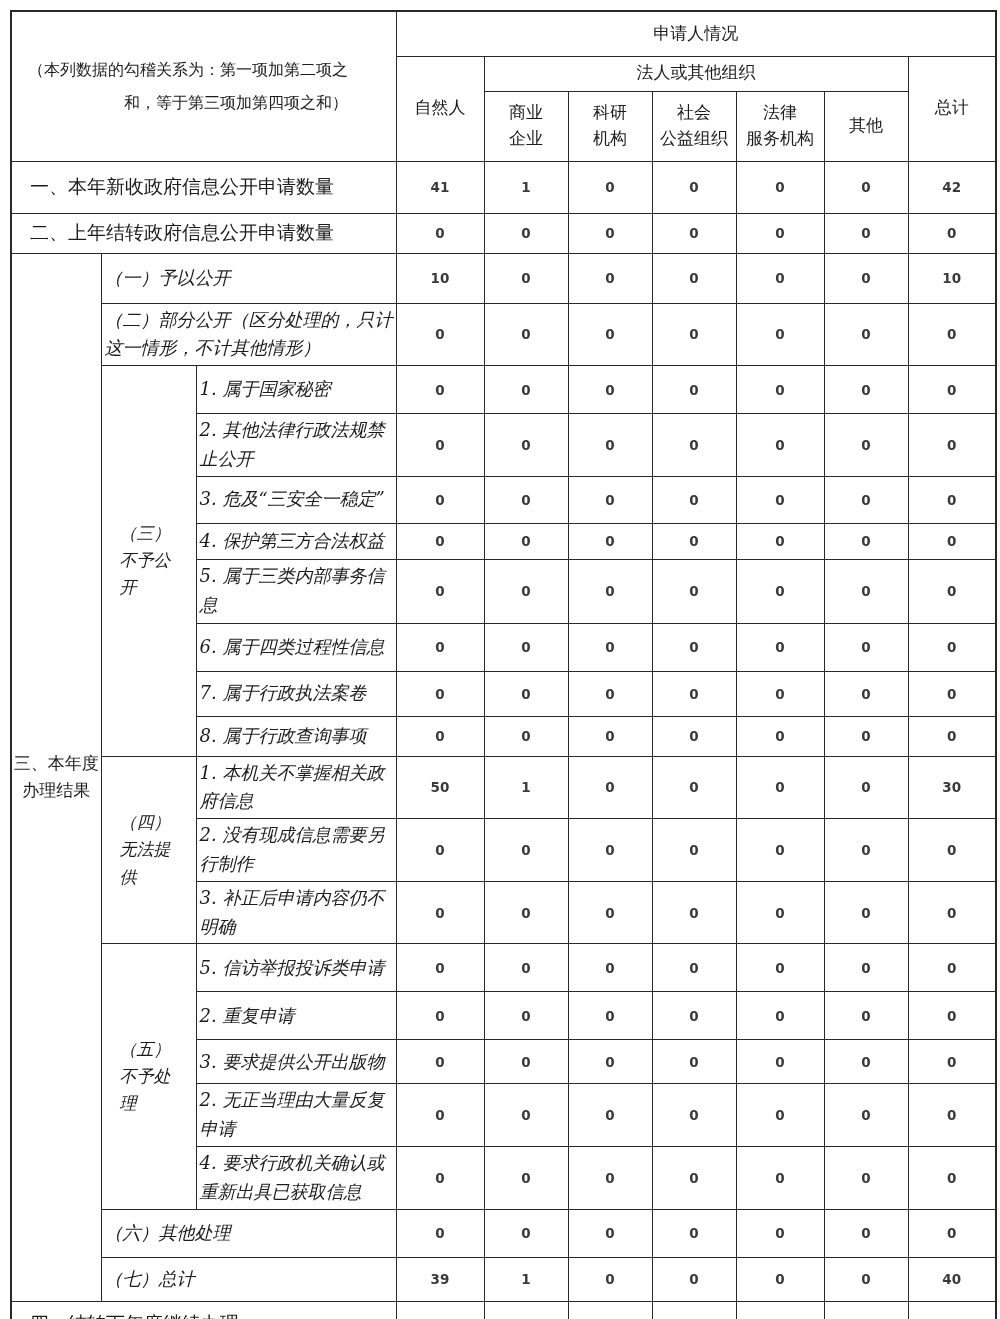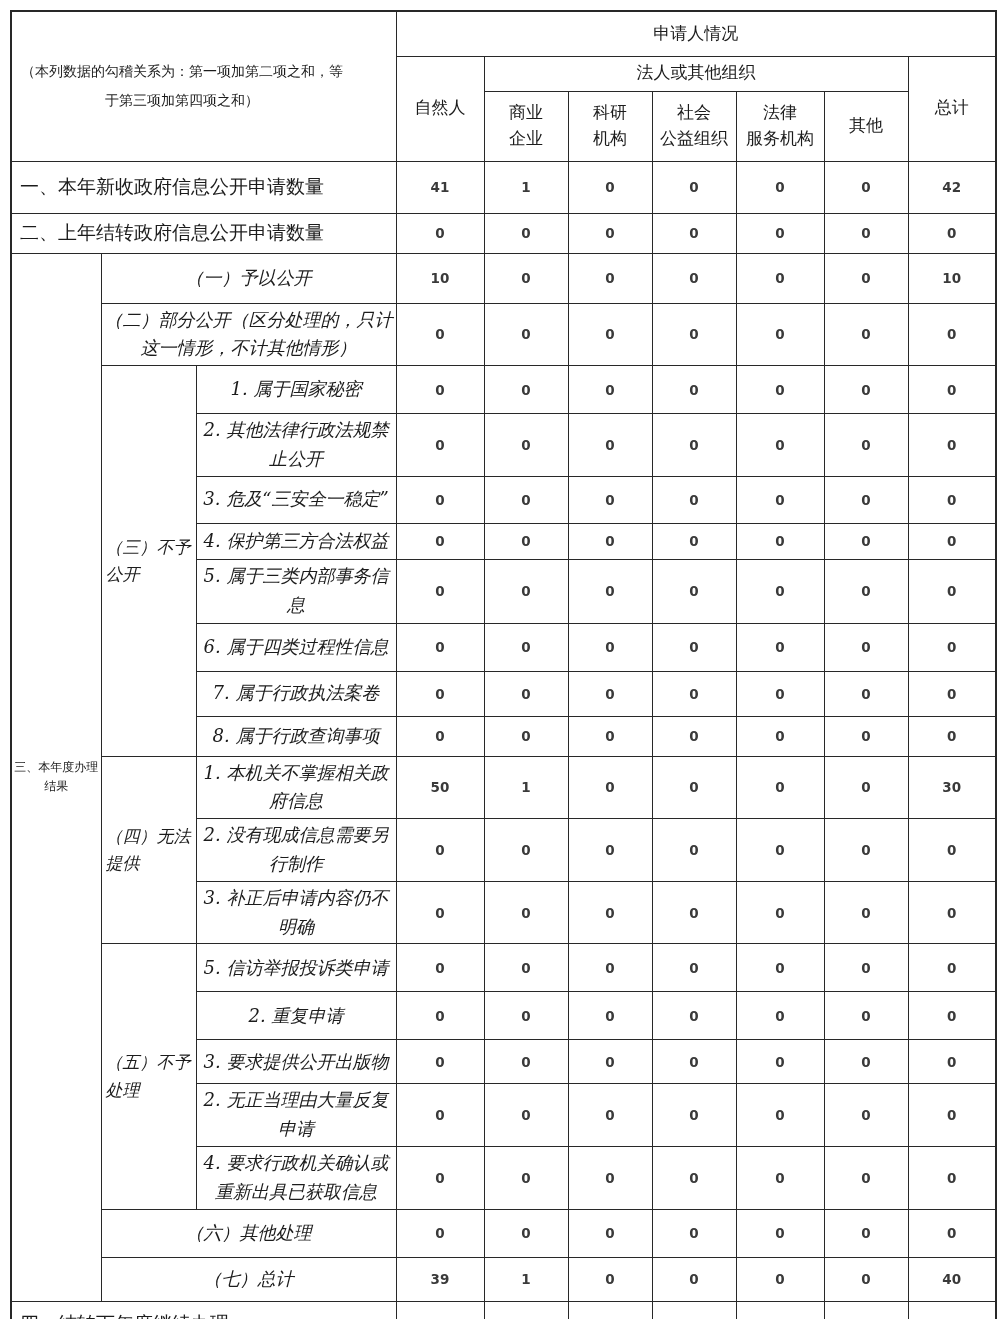--- a/index.html
+++ b/index.html
@@ -29,52 +29,52 @@
     text-align:center;
     font-size:17px;
     line-height:1.55;
     white-space:pre-line;
     font-family:"Liberation Sans",sans-serif;
   }
   
   td.corner{vertical-align:middle;}
   .corner-inner{
     max-width:332px;
-    font-size:14px;
+    font-size:16px;
     line-height:2.1;
-    text-align:center;
+    text-align:right;
   }
   
   td.lv1{
     font-size:19px;
     line-height:1.45;
-    padding:2px 8px;
+    padding:2px 18px;
     text-align:left;
   }
   td.sec{
-    font-size:12px;
+    font-size:17px;
     text-align:center;
     padding:20px 1px;
     line-height:1.6;
   }
   
   td.k{
     font-family:"DejaVu Serif","Liberation Serif",serif;
     font-style:italic;
     font-size:18px;
     line-height:1.6;
     padding:2px 3px;
-    text-align:center;
+    text-align:left;
   }
   td.kg{ 
     font-family:"DejaVu Serif","Liberation Serif",serif;
     font-style:italic;
     font-size:17px;
     line-height:1.6;
-    padding:2px 4px;
+    padding:2px 18px;
     text-align:left;
     vertical-align:middle;
   }
   
   td.n{
     text-align:center;
     font-size:13.5px;
     font-weight:bold;
     color:#3a3a3a;
     font-family:"DejaVu Sans","Liberation Sans",sans-serif;

